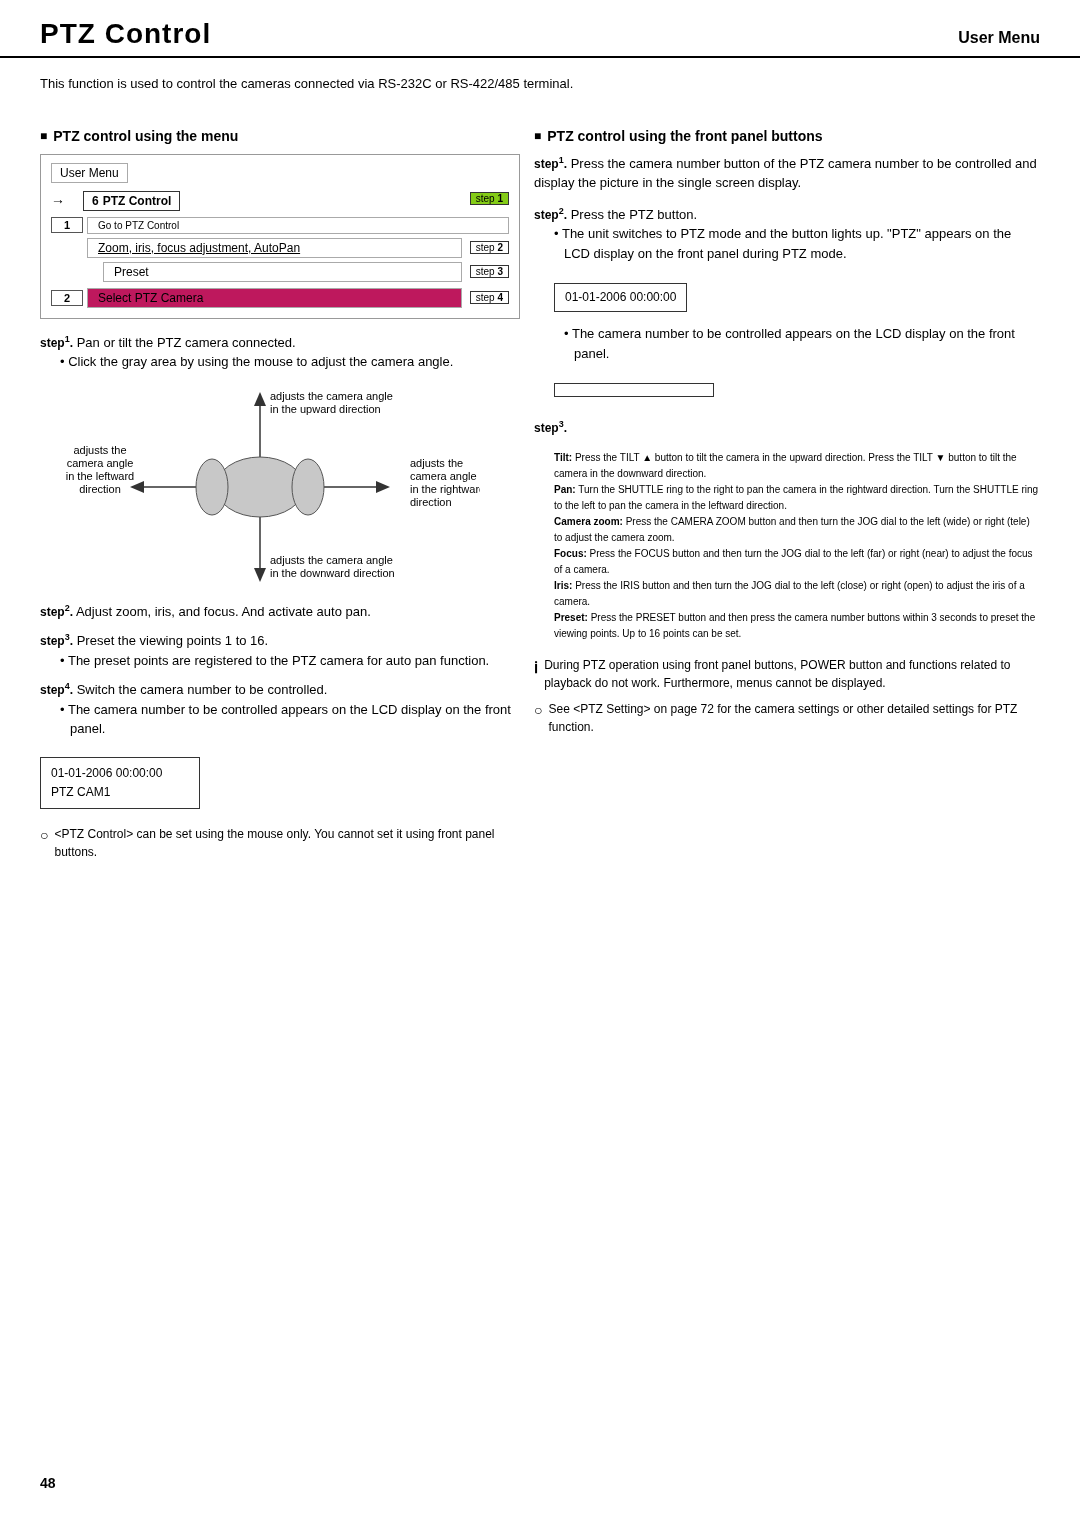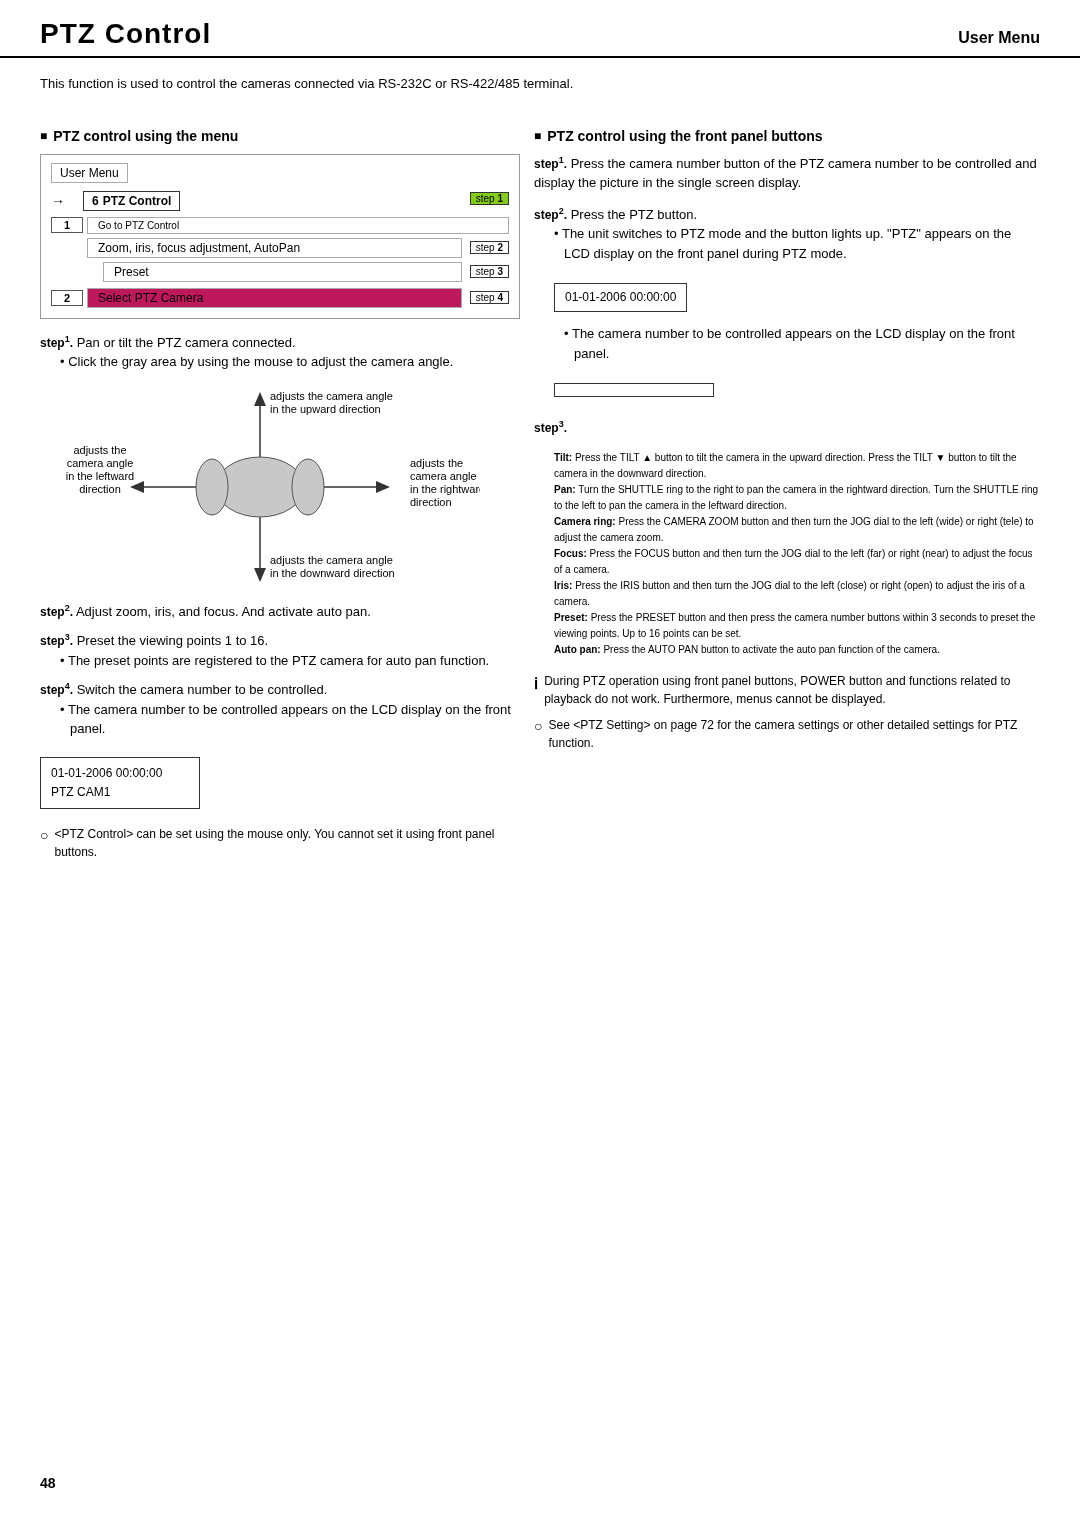--- a/index.html
+++ b/index.html
@@ -236,21 +236,21 @@
           <div style="margin-left:auto; border:1px solid #333; padding:0 5px; font-size:10px; background:#84cc16;">step <strong>1</strong></div>
         </div>
 
         <div style="display:flex; align-items:center; margin-bottom:0;">
           <div style="width:32px; text-align:center; font-size:11px; font-weight:bold; border:1px solid #555; padding:1px 4px; background:#fff; margin-right:4px;">1</div>
           <div class="diagram-item" style="margin-left:0; flex:1;">Go to PTZ Control</div>
         </div>
 
         <div style="display:flex; align-items:center; margin-top:4px; margin-bottom:0;">
           <div style="width:32px;"></div>
-          <div style="margin-left:4px; flex:1; border:1px solid #aaa; padding:2px 10px; font-size:12px; background:#fff;">Zoom, iris, focus adjustment, AutoPan</div>
+          <div style="margin-left:4px; flex:1; border:1px solid #aaa; padding:2px 10px; font-size:12px; background:#fff;text-decoration:underline;">Zoom, iris, focus adjustment, AutoPan</div>
           <div style="margin-left:8px; border:1px solid #333; padding:0 5px; font-size:10px; background:#fff; white-space:nowrap;">step <strong>2</strong></div>
         </div>
 
         <div style="display:flex; align-items:center; margin-top:4px; margin-bottom:0;">
           <div style="width:32px;"></div>
           <div style="margin-left:20px; flex:1; border:1px solid #aaa; padding:2px 10px; font-size:12px; background:#fff;">Preset</div>
           <div style="margin-left:8px; border:1px solid #333; padding:0 5px; font-size:10px; background:#fff; white-space:nowrap;">step <strong>3</strong></div>
         </div>
 
         <div style="display:flex; align-items:center; margin-top:6px;">
@@ -384,43 +384,39 @@
           <span class="bold-term">Tilt:</span>
           <span>Press the TILT ▲ button to tilt the camera in the upward direction. Press the TILT ▼ button to tilt the camera in the downward direction.</span>
         </div>
 
         <div>
           <span class="bold-term">Pan:</span>
           <span>Turn the SHUTTLE ring to the right to pan the camera in the rightward direction. Turn the SHUTTLE ring to the left to pan the camera in the leftward direction.</span>
         </div>
 
         <div>
-          <span class="bold-term">Camera ring:</span>
+          <span class="bold-term">Camera zoom:</span>
           <span>Press the CAMERA ZOOM button and then turn the JOG dial to the left (wide) or right (tele) to adjust the camera zoom.</span>
         </div>
 
         <div>
           <span class="bold-term">Focus:</span>
           <span>Press the FOCUS button and then turn the JOG dial to the left (far) or right (near) to adjust the focus of a camera.</span>
         </div>
 
         <div>
           <span class="bold-term">Iris:</span>
           <span>Press the IRIS button and then turn the JOG dial to the left (close) or right (open) to adjust the iris of a camera.</span>
         </div>
 
         <div>
           <span class="bold-term">Preset:</span>
           <span>Press the PRESET button and then press the camera number buttons within 3 seconds to preset the viewing points. Up to 16 points can be set.</span>
         </div>
 
-        <div>
-          <span class="bold-term">Auto pan:</span>
-          <span>Press the AUTO PAN button to activate the auto pan function of the camera.</span>
-        </div>
       </div>
 
       <div class="note-block" style="margin-top:14px; align-items:flex-start;">
         <span class="note-icon" style="font-size:16px; font-weight:bold;">ℹ</span>
         <span>During PTZ operation using front panel buttons, POWER button and functions related to playback do not work. Furthermore, menus cannot be displayed.</span>
       </div>
 
       <div class="note-block" style="margin-top:8px; align-items:flex-start;">
         <span class="note-icon">○</span>
         <span>See &lt;PTZ Setting&gt; on page 72 for the camera settings or other detailed settings for PTZ function.</span>

